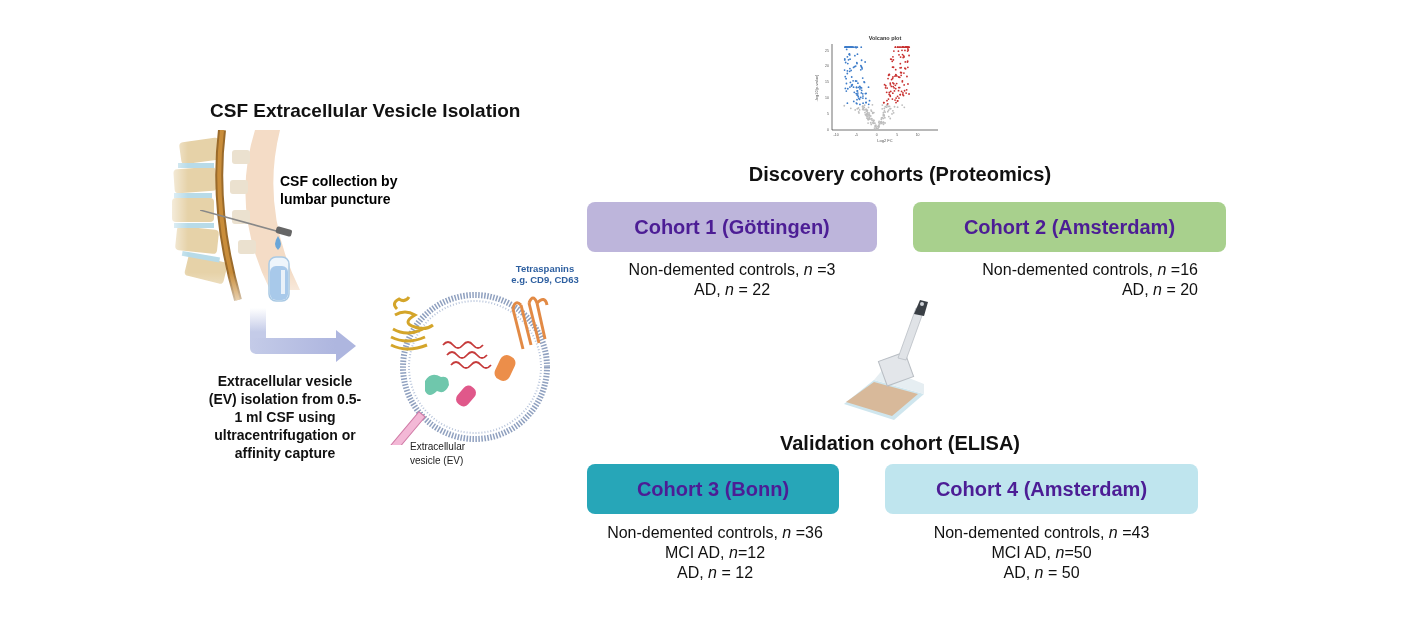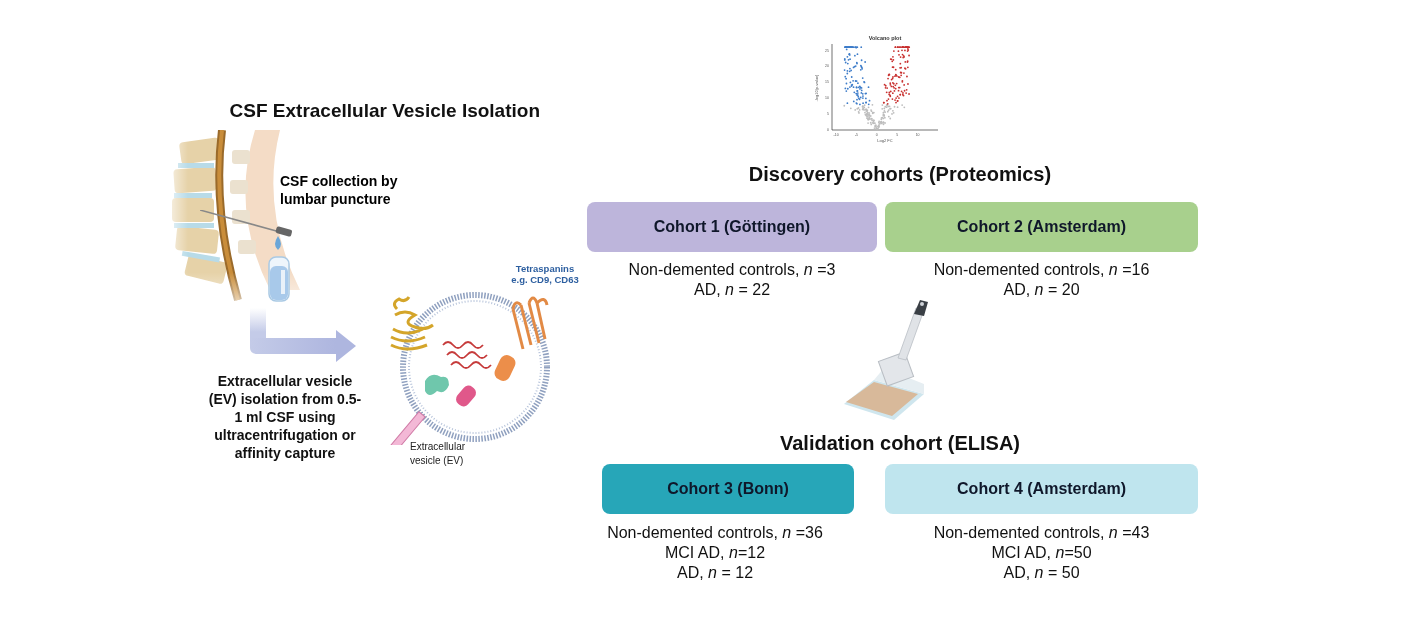--- a/index.html
+++ b/index.html
@@ -1,26 +1,26 @@
 <!DOCTYPE html>
 <html><head>
 <meta charset="utf-8">
 <style>
   html, body { margin:0; padding:0; background:#ffffff; }
   body { width:1416px; height:628px; position:relative; overflow:hidden; font-family:"Liberation Sans", sans-serif; color:#111; }
   .abs { position:absolute; }
-  .title-left { left:210px; top:100px; width:330px; text-align:right; font-size:19px; font-weight:bold; color:#111; }
+  .title-left { left:210px; top:100px; width:330px; text-align:left; font-size:19px; font-weight:bold; color:#111; }
   .txt-csf { left:280px; top:172px; font-size:14px; font-weight:bold; line-height:18px; color:#000000; }
   .txt-ev { left:190px; top:372px; width:190px; text-align:center; font-size:14px; font-weight:bold; line-height:18px; color:#111; }
   .txt-tetra { left:505px; top:263px; width:80px; text-align:center; font-size:9.5px; color:#2d5fa0; font-weight:bold; line-height:11px; }
   .txt-evlabel { left:410px; top:440px; width:110px; text-align:left; font-size:10px; line-height:14px; color:#222; }
   .section-title { font-size:20px; font-weight:bold; text-align:center; color:#111; }
   .disc-title { left:700px; top:163px; width:400px; }
   .val-title { left:700px; top:432px; width:400px; }
-  .cohort-box { position:absolute; height:50px; border-radius:8px; color:#0f172a; font-size:16px; font-weight:bold; display:flex; align-items:center; justify-content:center; }
+  .cohort-box { position:absolute; height:50px; border-radius:8px; color:#4c1d95; font-size:20px; font-weight:bold; display:flex; align-items:center; justify-content:center; }
   .cohort-desc { position:absolute; text-align:center; font-size:16px; line-height:20px; color:#111; }
   .cohort-desc i { font-style:italic; }
   .line { display:block; }
 </style>
 </head>
 <body>
 
 <div class="abs title-left">CSF Extracellular Vesicle Isolation</div>
 
 <svg class="abs" style="left:160px;top:130px" width="140" height="190">
@@ -547,45 +547,45 @@
       <circle cx="96.39631490991013" cy="17.18518518518519" r="0.9" fill="#c8302f"></circle>
       <circle cx="97.90333616063414" cy="18.92393295809063" r="0.9" fill="#c8302f"></circle>
     </g>
 </svg>
 
 <div class="abs section-title disc-title">Discovery cohorts (Proteomics)</div>
 
 <div class="cohort-box" id="c1" style="left: 587px; top: 202px; width: 290px; background: rgb(189, 181, 219);">
   <span>Cohort 1 (Göttingen)</span>
 </div>
-<div class="cohort-box" id="c2" style="left: 885px; top: 202px; width: 313px; background: rgb(168, 208, 141);">
+<div class="cohort-box" id="c2" style="left: 913px; top: 202px; width: 313px; background: rgb(168, 208, 141);">
   <span>Cohort 2 (Amsterdam)</span>
 </div>
 <div class="cohort-desc" id="d1" style="left:587px;top:260px;width:290px;">
     <span class="line"><span>Non-demented controls, </span><i>n</i><span> =3</span></span>
     <span class="line"><span>AD, </span><i>n</i><span> = 22</span></span>
   </div>
-<div class="cohort-desc" id="d2" style="left:885px;top:260px;width:313px;">
+<div class="cohort-desc" id="d2" style="left:885px;top:260px;width:313px;text-align:right;">
     <span class="line"><span>Non-demented controls, </span><i>n</i><span> =16</span></span>
     <span class="line"><span>AD, </span><i>n</i><span> = 20</span></span>
   </div>
 
 <svg class="abs" style="left:838px;top:298px" width="100" height="124">
   <path d="M6,106 L36,82 L86,96 L56,122 Z" fill="#cfe6ee"></path>
   <path d="M8,104 L36,84 L80,96 L54,118 Z" fill="#d8b99a"></path>
   <path d="M36,82 L46,70 L86,86 L86,96 Z" fill="#e6eef2"></path>
   <rect x="44" y="58" width="28" height="26" fill="#e3e6ea" stroke="#b9bec4" stroke-width="1" transform="rotate(-20 58 71)"></rect>
   <path d="M60,60 L78,10 L86,12 L68,62 Z" fill="#e0e3e7" stroke="#b9bec4" stroke-width="0.8"></path>
   <path d="M76,16 L82,2 L90,4 L86,18 Z" fill="#3a3f45"></path>
   <circle cx="84" cy="6" r="2" fill="#cfd3d8"></circle>
 </svg>
 
 <div class="abs section-title val-title">Validation cohort (ELISA)</div>
 
-<div class="cohort-box" id="c3" style="left: 587px; top: 464px; width: 252px; background: rgb(39, 166, 184); margin-left: 15px;">
+<div class="cohort-box" id="c3" style="left: 587px; top: 464px; width: 252px; background: rgb(39, 166, 184);">
   <span>Cohort 3 (Bonn)</span>
 </div>
 <div class="cohort-box" id="c4" style="left: 885px; top: 464px; width: 313px; background: rgb(191, 229, 238);">
   <span>Cohort 4 (Amsterdam)</span>
 </div>
 <div class="cohort-desc" id="d3" style="left:570px;top:523px;width:290px;">
     <span class="line"><span>Non-demented controls, </span><i>n</i><span> =36</span></span>
     <span class="line"><span>MCI AD, </span><i>n</i><span>=12</span></span>
     <span class="line"><span>AD, </span><i>n</i><span> = 12</span></span>
   </div>

